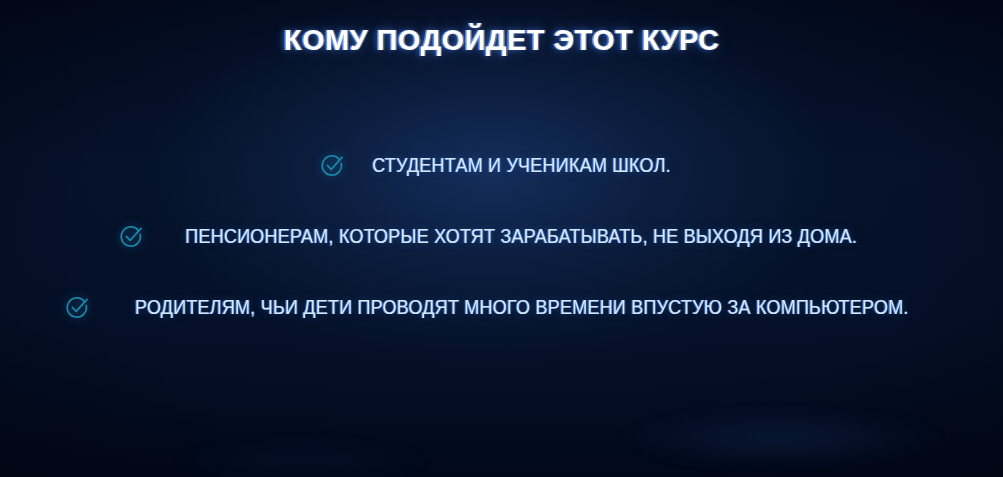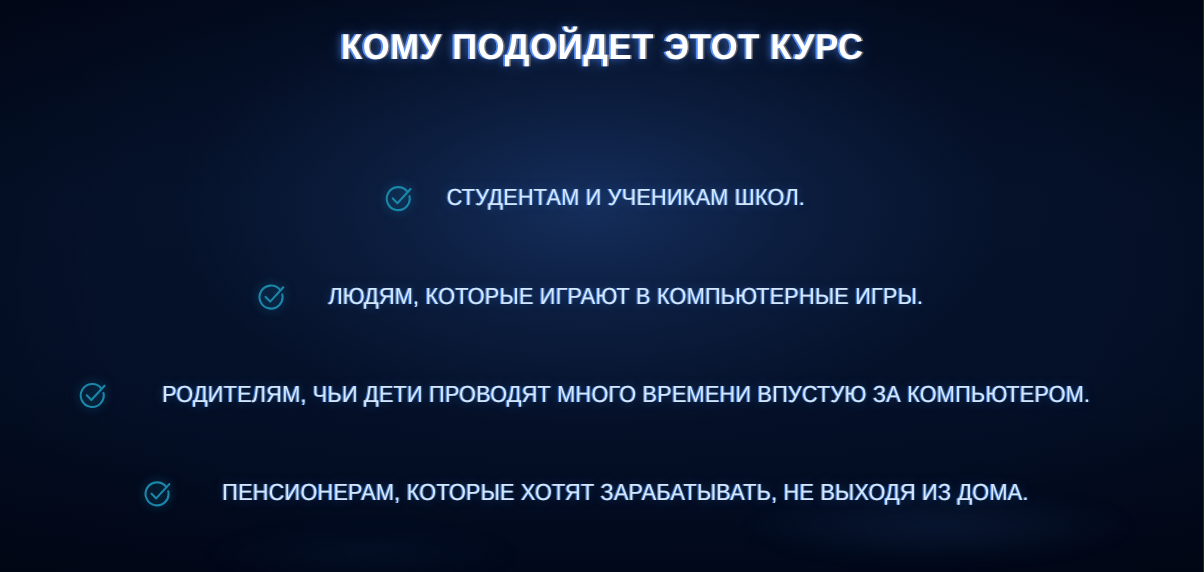--- a/index.html
+++ b/index.html
@@ -6,21 +6,21 @@
     margin: 0;
     padding: 0;
     background: #000713;
   }
 
   #page {
     position: relative;
     width: 1003px;
     height: 477px;
     overflow: hidden;
-    background-color: #4d7c0f;
+    background-color: #0f172a;
     font-family: "Liberation Sans", sans-serif;
     -webkit-font-smoothing: antialiased;
   }
 
   
   .bg-base {
     position: absolute;
     inset: 0;
     background:
       radial-gradient(ellipse 560px 300px at 49% 36%,
@@ -78,21 +78,21 @@
   }
 
   
   .list {
     position: absolute;
     top: 132px;
     left: 0;
     width: 100%;
     display: flex;
     flex-direction: column;
-    gap: 15px;
+    gap: 4px;
     align-items: center;
   }
   .row {
     height: 67px;
     display: flex;
     align-items: center;
     justify-content: center;
   }
   .check-icon {
     flex: 0 0 auto;
@@ -138,45 +138,36 @@
     <div class="row">
       <span class="check-icon">
         <svg viewBox="0 0 24 24" width="23" height="23" fill="none">
           <path d="M19.3 6.0 A10 10 0 1 0 21.1 9.9" stroke="#1b86a8" stroke-width="1.85" stroke-linecap="round" fill="none"></path>
           <path d="M6.6 11.9 L10.6 16.0 L22.0 3.6" stroke="#1b86a8" stroke-width="1.85" stroke-linecap="round" stroke-linejoin="round" fill="none"></path>
         </svg>
       </span>
       <span class="row-label">СТУДЕНТАМ И УЧЕНИКАМ ШКОЛ.</span>
     </div>
 
+
     <div class="row">
       <span class="check-icon">
         <svg viewBox="0 0 24 24" width="23" height="23" fill="none">
           <path d="M19.3 6.0 A10 10 0 1 0 21.1 9.9" stroke="#1b86a8" stroke-width="1.85" stroke-linecap="round" fill="none"></path>
           <path d="M6.6 11.9 L10.6 16.0 L22.0 3.6" stroke="#1b86a8" stroke-width="1.85" stroke-linecap="round" stroke-linejoin="round" fill="none"></path>
         </svg>
       </span>
-      <span class="row-label">ЛЮДЯМ, КОТОРЫЕ ИГРАЮТ В КОМПЬЮТЕРНЫЕ ИГРЫ.</span>
+      <span class="row-label">ПЕНСИОНЕРАМ, КОТОРЫЕ ХОТЯТ ЗАРАБАТЫВАТЬ, НЕ ВЫХОДЯ ИЗ ДОМА.</span>
     </div>
 
     <div class="row">
       <span class="check-icon">
         <svg viewBox="0 0 24 24" width="23" height="23" fill="none">
           <path d="M19.3 6.0 A10 10 0 1 0 21.1 9.9" stroke="#1b86a8" stroke-width="1.85" stroke-linecap="round" fill="none"></path>
           <path d="M6.6 11.9 L10.6 16.0 L22.0 3.6" stroke="#1b86a8" stroke-width="1.85" stroke-linecap="round" stroke-linejoin="round" fill="none"></path>
         </svg>
       </span>
       <span class="row-label">РОДИТЕЛЯМ, ЧЬИ ДЕТИ ПРОВОДЯТ МНОГО ВРЕМЕНИ ВПУСТУЮ ЗА КОМПЬЮТЕРОМ.</span>
     </div>
 
-    <div class="row">
-      <span class="check-icon">
-        <svg viewBox="0 0 24 24" width="23" height="23" fill="none">
-          <path d="M19.3 6.0 A10 10 0 1 0 21.1 9.9" stroke="#1b86a8" stroke-width="1.85" stroke-linecap="round" fill="none"></path>
-          <path d="M6.6 11.9 L10.6 16.0 L22.0 3.6" stroke="#1b86a8" stroke-width="1.85" stroke-linecap="round" stroke-linejoin="round" fill="none"></path>
-        </svg>
-      </span>
-      <span class="row-label">ПЕНСИОНЕРАМ, КОТОРЫЕ ХОТЯТ ЗАРАБАТЫВАТЬ, НЕ ВЫХОДЯ ИЗ ДОМА.</span>
-    </div>
-
 
   </div>
 </div>
 
 </body></html>

